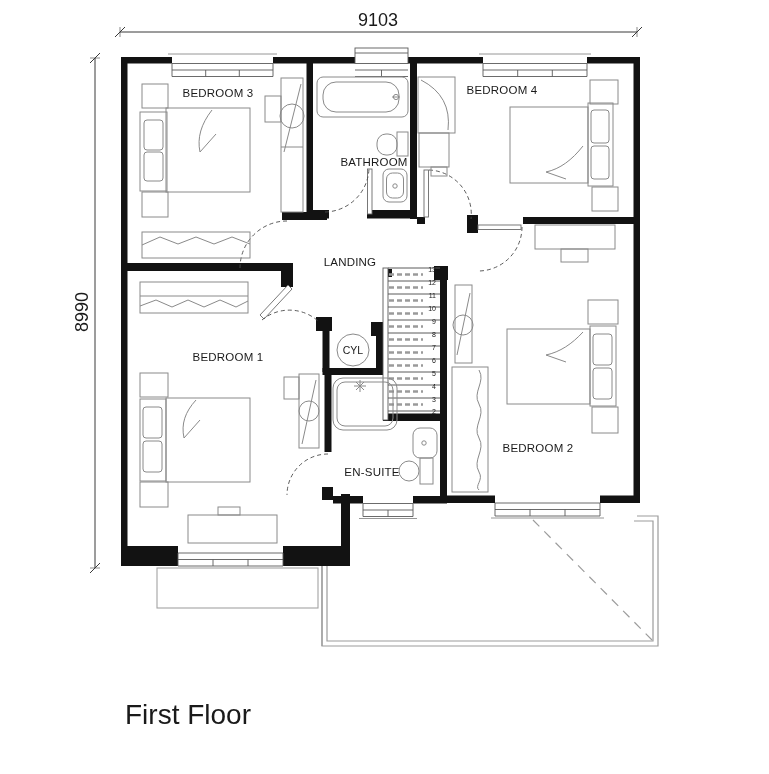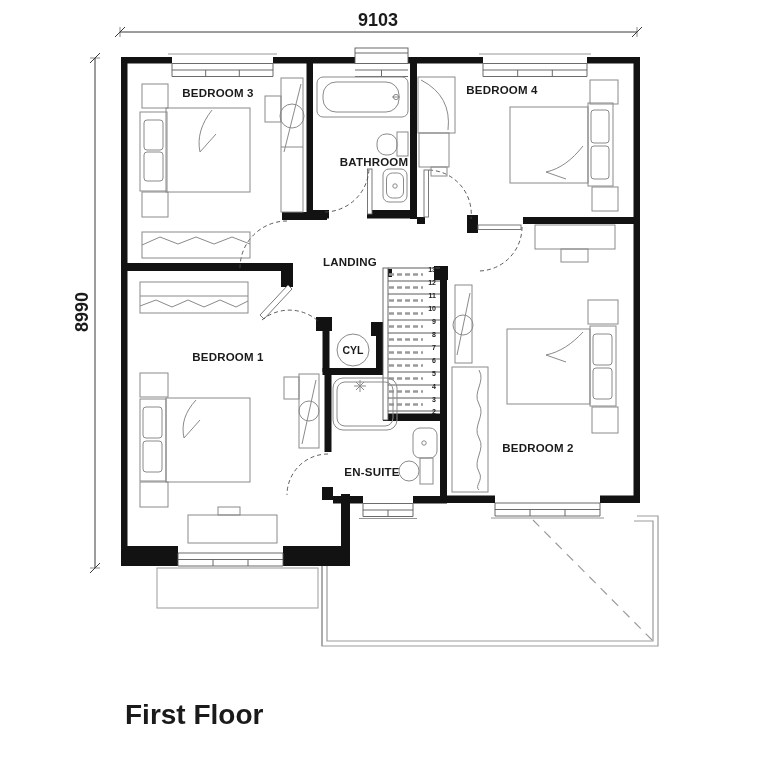--- a/index.html
+++ b/index.html
@@ -1,16 +1,16 @@
 <!DOCTYPE html>
 <html><head>
 <meta charset="utf-8">
 <style>
   html,body{margin:0;padding:0;background:#ffffff;}
-  .page{width:769px;height:774px;position:relative;background:#fff;overflow:hidden;font-weight:bold;}
+  .page{width:769px;height:774px;position:relative;background:#fff;overflow:hidden;}
   svg{font-family:"Liberation Sans", sans-serif;}
   text{fill:#1a1a1a;}
   .roomlabel{font-size:11.5px;letter-spacing:.2px;}
   .dimlabel{font-size:18px;}
   .titlelabel{font-size:28px;}
   .stairnum{font-size:7px;}
   .cyllabel{font-size:10.5px;}
 </style>
 </head>
 <body>

